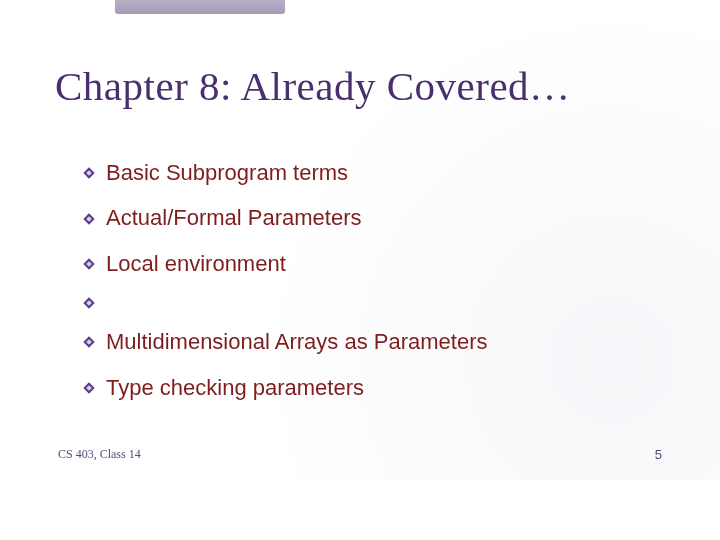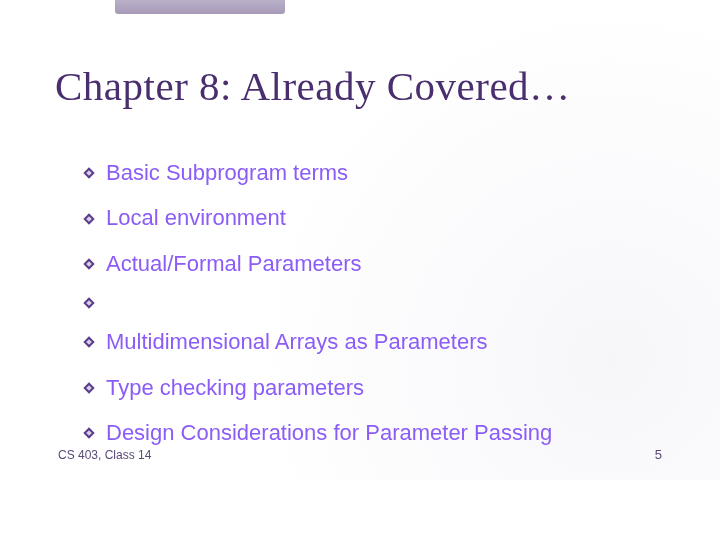--- a/index.html
+++ b/index.html
@@ -42,42 +42,42 @@
   .body {
     position: absolute;
     top: 160px;
     left: 82px;
     right: 40px;
   }
   .item {
     display: flex;
     align-items: center;
     margin-bottom: 19px;
-    color: #8b5cf6;
+    color: #7f1d1d;
     font-size: 22px;
     line-height: 1.2;
   }
   .bullet {
     width: 14px;
     height: 14px;
     flex: 0 0 14px;
     margin-right: 10px;
     display: inline-block;
     position: relative;
   }
   .bullet svg {
     display: block;
   }
   .footer-left {
     position: absolute;
     bottom: 18px;
     left: 58px;
     font-size: 12px;
     color: #5a4a78;
-    font-family: Liberation Sans, sans-serif;
+    font-family: Liberation Serif, serif;
     margin-top: 16px;
   }
   .footer-right {
     position: absolute;
     bottom: 18px;
     right: 58px;
     font-size: 13px;
     color: #5a4a78;
     font-family: Verdana, Geneva, sans-serif;
   }
@@ -108,30 +108,30 @@
       </span>
       <span>Basic Subprogram terms</span>
     </div>
     <div class="item">
       <span class="bullet">
         <svg width="14" height="14" viewBox="0 0 14 14">
             <rect x="3" y="3" width="8" height="8" fill="#5a3c8a" transform="rotate(45 7 7)"></rect>
             <rect x="5" y="5" width="4" height="4" fill="#d8cfe8" transform="rotate(45 7 7)"></rect>
           </svg>
       </span>
-      <span>Local environment</span>
+      <span>Actual/Formal Parameters</span>
     </div>
     <div class="item">
       <span class="bullet">
         <svg width="14" height="14" viewBox="0 0 14 14">
             <rect x="3" y="3" width="8" height="8" fill="#5a3c8a" transform="rotate(45 7 7)"></rect>
             <rect x="5" y="5" width="4" height="4" fill="#d8cfe8" transform="rotate(45 7 7)"></rect>
           </svg>
       </span>
-      <span>Actual/Formal Parameters</span>
+      <span>Local environment</span>
     </div>
     <div class="item">
       <span class="bullet">
         <svg width="14" height="14" viewBox="0 0 14 14">
             <rect x="3" y="3" width="8" height="8" fill="#5a3c8a" transform="rotate(45 7 7)"></rect>
             <rect x="5" y="5" width="4" height="4" fill="#d8cfe8" transform="rotate(45 7 7)"></rect>
           </svg>
       </span>
     </div>
     <div class="item">
@@ -145,26 +145,17 @@
     </div>
     <div class="item">
       <span class="bullet">
         <svg width="14" height="14" viewBox="0 0 14 14">
             <rect x="3" y="3" width="8" height="8" fill="#5a3c8a" transform="rotate(45 7 7)"></rect>
             <rect x="5" y="5" width="4" height="4" fill="#d8cfe8" transform="rotate(45 7 7)"></rect>
           </svg>
       </span>
       <span>Type checking parameters</span>
     </div>
-    <div class="item">
-      <span class="bullet">
-        <svg width="14" height="14" viewBox="0 0 14 14">
-            <rect x="3" y="3" width="8" height="8" fill="#5a3c8a" transform="rotate(45 7 7)"></rect>
-            <rect x="5" y="5" width="4" height="4" fill="#d8cfe8" transform="rotate(45 7 7)"></rect>
-          </svg>
-      </span>
-      <span>Design Considerations for Parameter Passing</span>
-    </div>
   </div>
 
   <div class="footer-left">CS 403, Class 14</div>
   <div class="footer-right">5</div>
 </div>
 
 </body></html>

